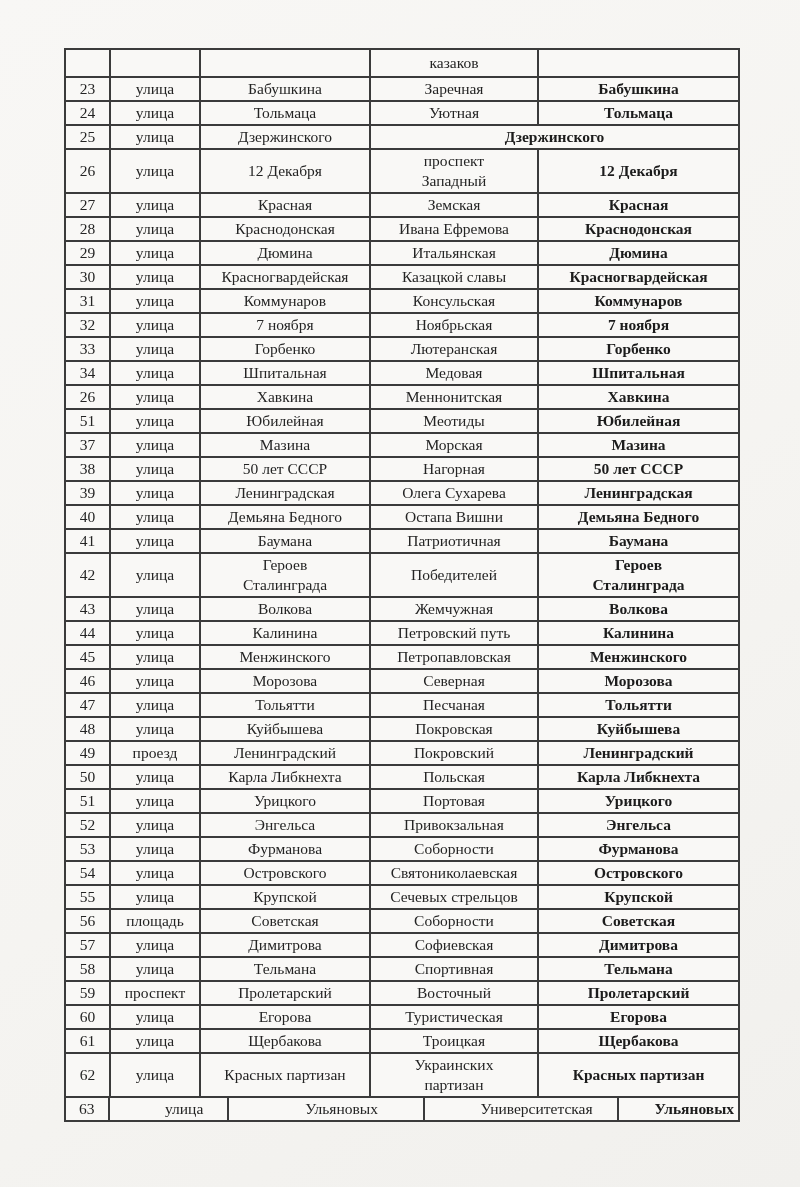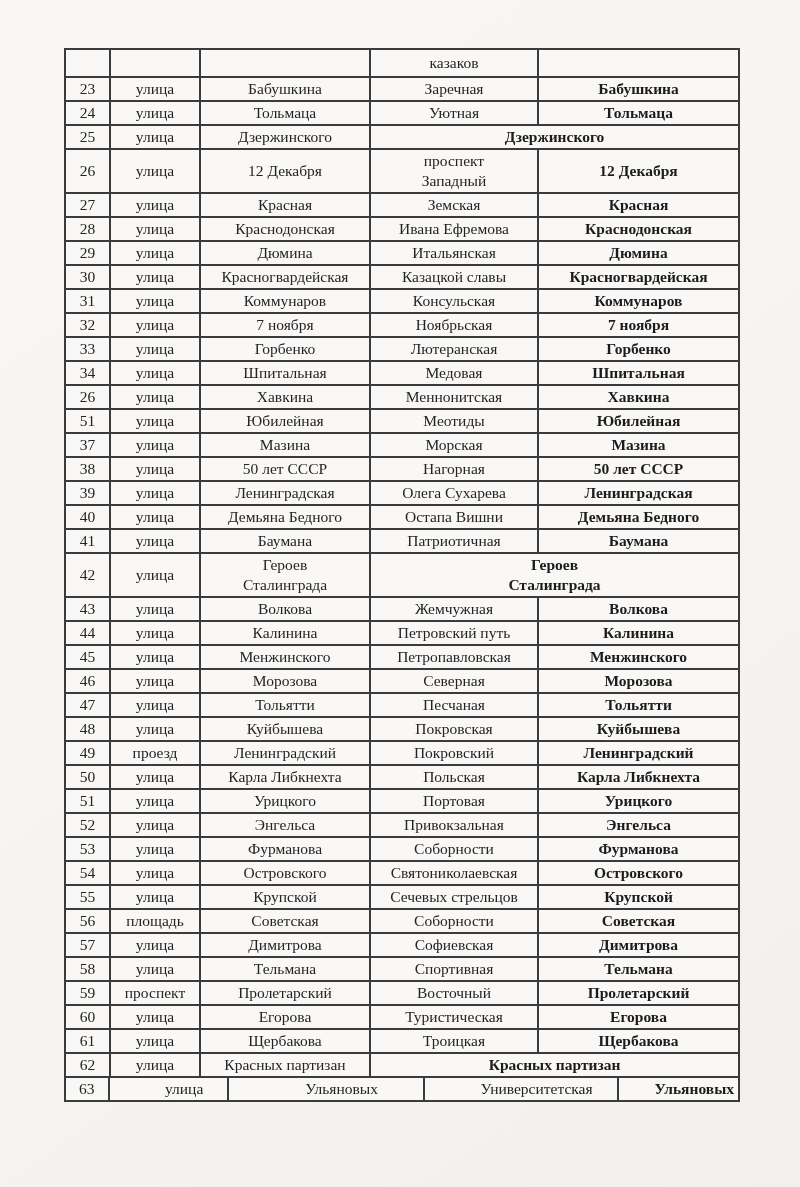--- a/index.html
+++ b/index.html
@@ -226,20 +226,21 @@
     <div class="td c-old">Баумана</div>
     <div class="td c-new">Патриотичная</div>
     <div class="td c-bold">Баумана</div>
   </div>
 
   <div class="tr">
     <div class="td c-num">42</div>
     <div class="td c-kind">улица</div>
     <div class="td c-old">Героев
 Сталинграда</div>
+    <div class="td c-new">Победителей</div>
     <div class="td c-bold">Героев
 Сталинграда</div>
   </div>
 
   <div class="tr">
     <div class="td c-num">43</div>
     <div class="td c-kind">улица</div>
     <div class="td c-old">Волкова</div>
     <div class="td c-new">Жемчужная</div>
     <div class="td c-bold">Волкова</div>
@@ -386,20 +387,22 @@
     <div class="td c-kind">улица</div>
     <div class="td c-old">Щербакова</div>
     <div class="td c-new">Троицкая</div>
     <div class="td c-bold">Щербакова</div>
   </div>
 
   <div class="tr">
     <div class="td c-num">62</div>
     <div class="td c-kind">улица</div>
     <div class="td c-old">Красных партизан</div>
+    <div class="td c-new">Украинских
+партизан</div>
     <div class="td c-bold">Красных партизан</div>
   </div>
 
   <div class="tr">
     <div class="td c-num">63</div>
     <div class="td c-kind">улица</div>
     <div class="td c-old">Ульяновых</div>
     <div class="td c-new">Университетская</div>
     <div class="td c-bold">Ульяновых</div>
   </div>

